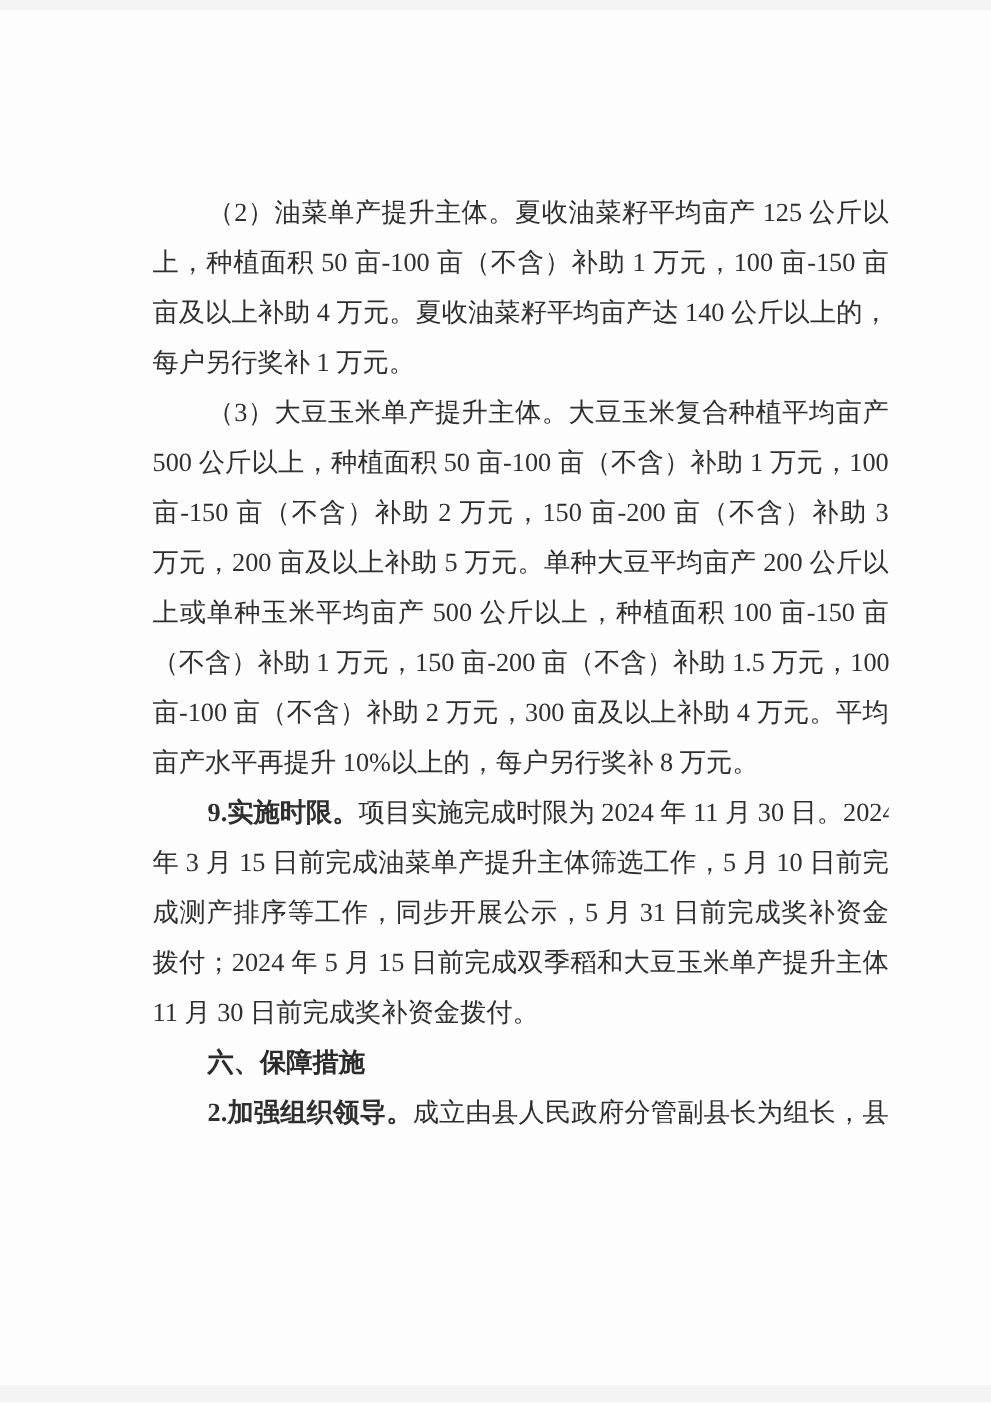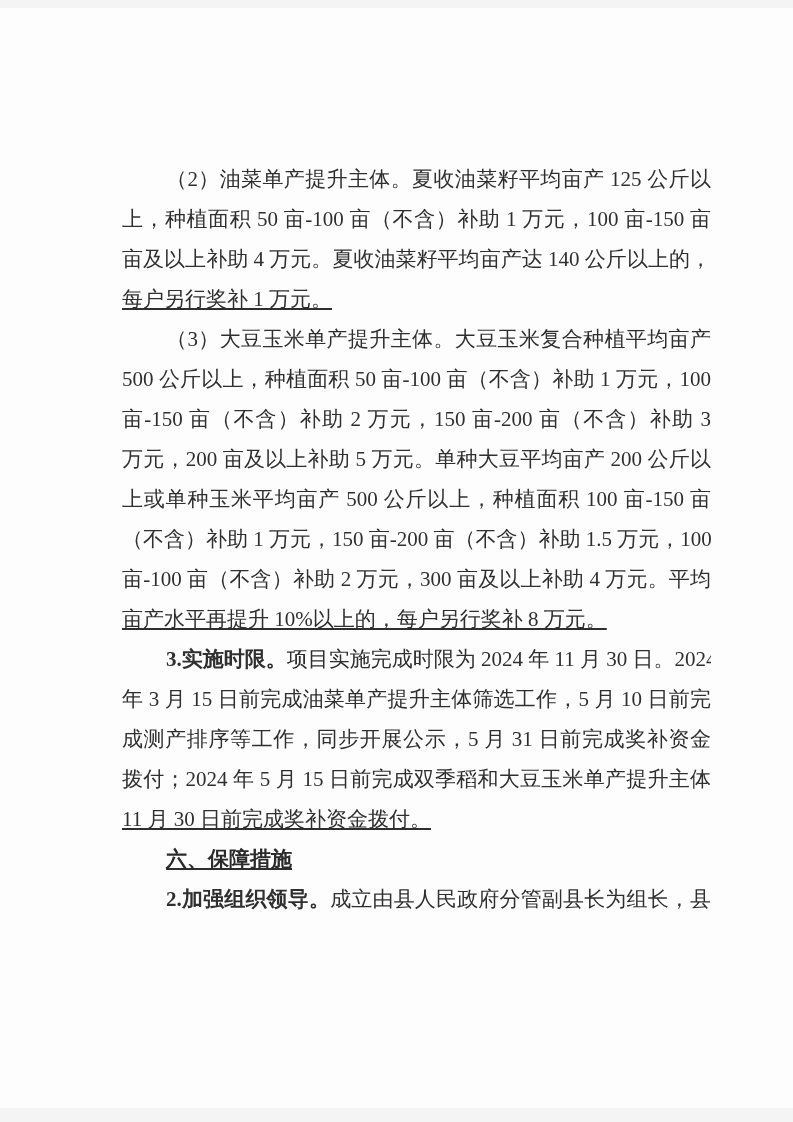--- a/index.html
+++ b/index.html
@@ -19,37 +19,36 @@
     position: absolute; left: 0; top: 0; width: 793px; height: 8px;
     background: #f4f4f4;
   }
   .scan-edge-bottom {
     position: absolute; left: 0; bottom: 0; width: 793px; height: 14px;
     background: #f4f4f4;
   }
   .text-block {
     position: absolute;
     left: 122px;
-    top: 159px;
+    top: 150px;
     width: 589px;
   }
   .line {
     height: 40px;
     line-height: 40px;
     font-size: 21px;
     color: #2f2f2f;
     text-align: justify;
     text-align-last: justify;
     overflow: hidden;
     white-space: nowrap;
   }
   .line.nofill {
     text-align: left;
     text-align-last: left;
-    text-decoration: underline;
   }
   .line.indent {
     padding-left: 44px;
   }
   .lead-b {
     font-weight: bold;
   }
   .hei {
     font-weight: bold;
     font-family: "Liberation Sans", "DejaVu Sans", sans-serif;
@@ -68,21 +67,21 @@
     <div class="line"><span>亩及以上补助 4 万元。夏收油菜籽平均亩产达 140 公斤以上的，</span></div>
     <div class="line nofill"><span>每户另行奖补 1 万元。</span></div>
     <div class="line indent"><span>（3）大豆玉米单产提升主体。大豆玉米复合种植平均亩产</span></div>
     <div class="line"><span>500 公斤以上，种植面积 50 亩-100 亩（不含）补助 1 万元，100</span></div>
     <div class="line"><span>亩-150 亩（不含）补助 2 万元，150 亩-200 亩（不含）补助 3</span></div>
     <div class="line"><span>万元，200 亩及以上补助 5 万元。单种大豆平均亩产 200 公斤以</span></div>
     <div class="line"><span>上或单种玉米平均亩产 500 公斤以上，种植面积 100 亩-150 亩</span></div>
     <div class="line"><span>（不含）补助 1 万元，150 亩-200 亩（不含）补助 1.5 万元，100</span></div>
     <div class="line"><span>亩-100 亩（不含）补助 2 万元，300 亩及以上补助 4 万元。平均</span></div>
     <div class="line nofill"><span>亩产水平再提升 10%以上的，每户另行奖补 8 万元。</span></div>
-    <div class="line indent"><span class="lead-b">3.实施时限。</span><span>项目实施完成时限为 2024 年 11 月 30 日。2024</span></div>
+    <div class="line indent"><span class="lead-b">9.实施时限。</span><span>项目实施完成时限为 2024 年 11 月 30 日。2024</span></div>
     <div class="line"><span>年 3 月 15 日前完成油菜单产提升主体筛选工作，5 月 10 日前完</span></div>
     <div class="line"><span>成测产排序等工作，同步开展公示，5 月 31 日前完成奖补资金</span></div>
     <div class="line"><span>拨付；2024 年 5 月 15 日前完成双季稻和大豆玉米单产提升主体</span></div>
     <div class="line nofill"><span>11 月 30 日前完成奖补资金拨付。</span></div>
     <div class="line nofill indent"><span class="hei">六、保障措施</span></div>
     <div class="line indent"><span class="lead-b">2.加强组织领导。</span><span>成立由县人民政府分管副县长为组长，县</span></div>
   </div>
 
   <div class="scan-edge-bottom"></div>
 </div>

